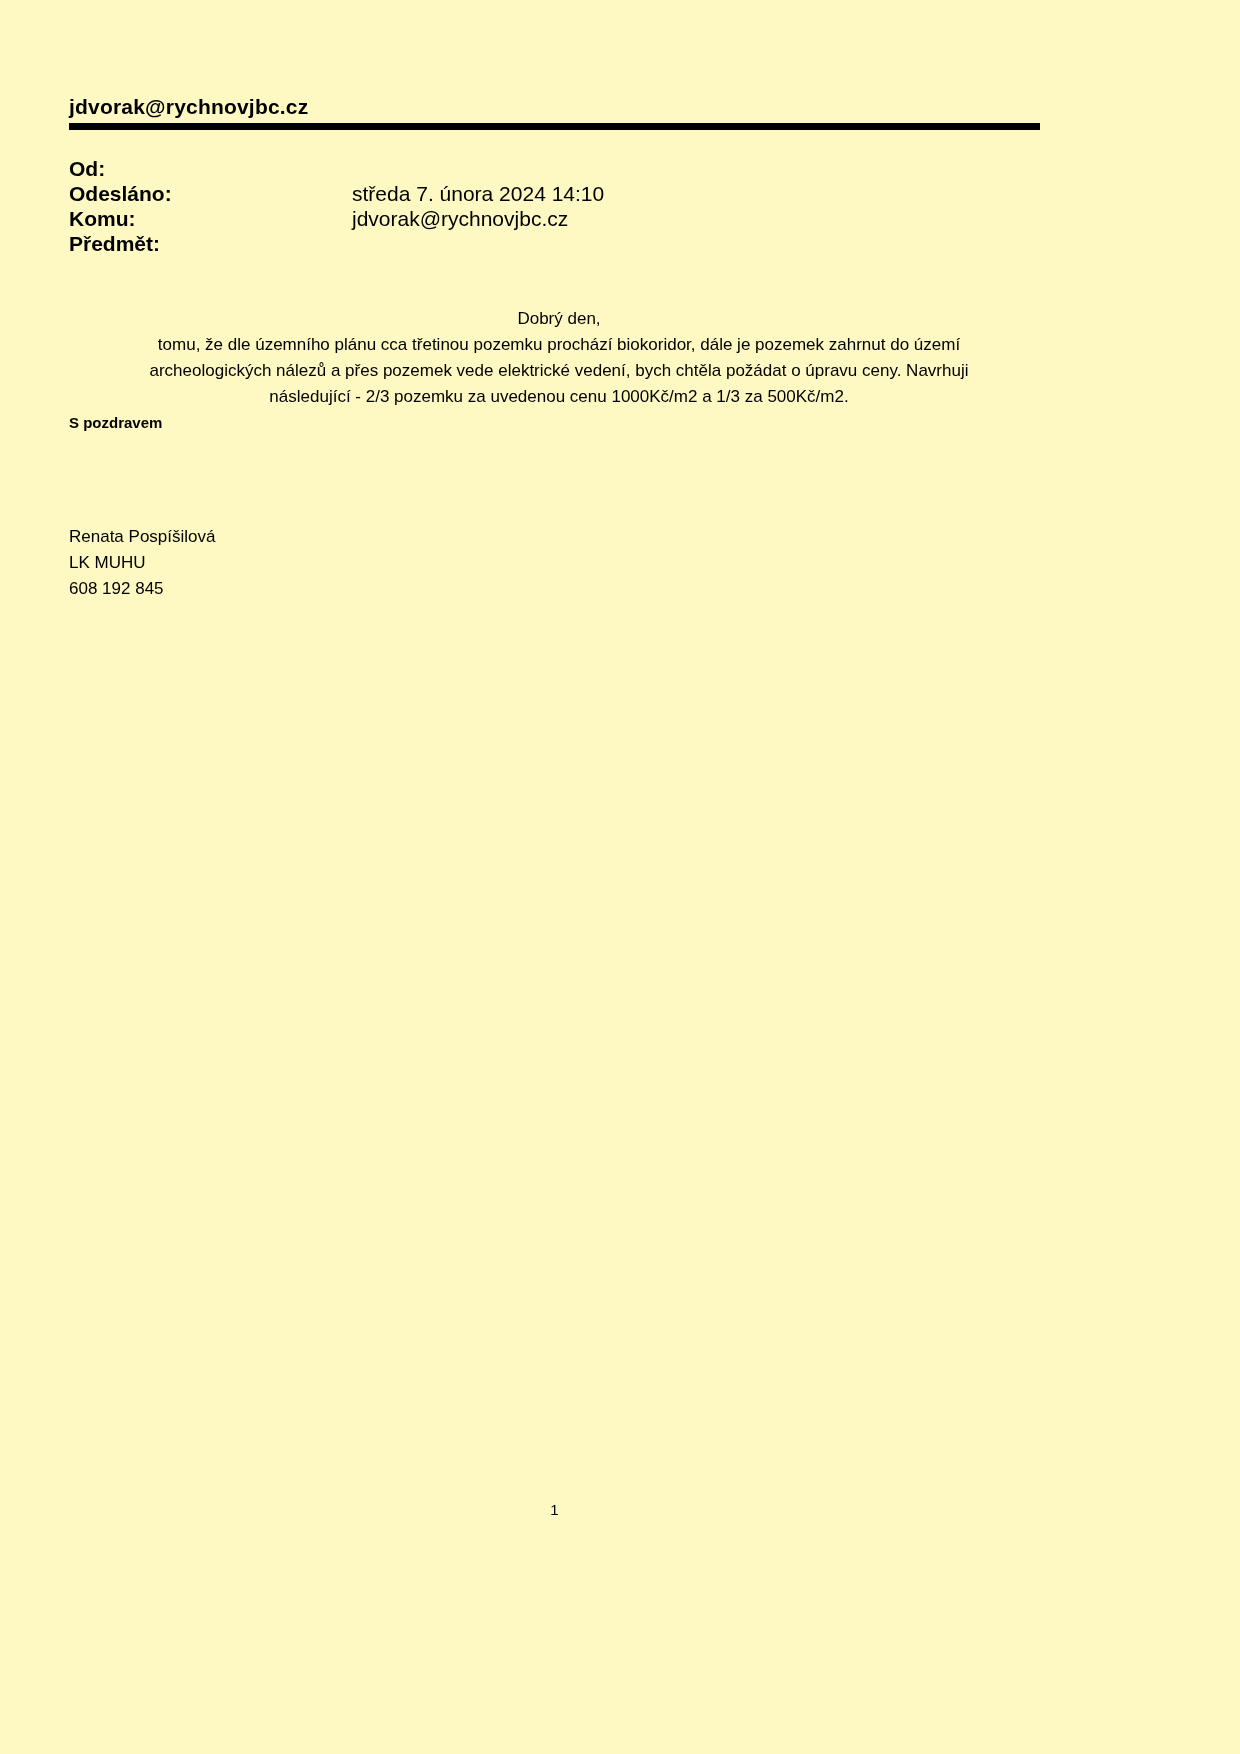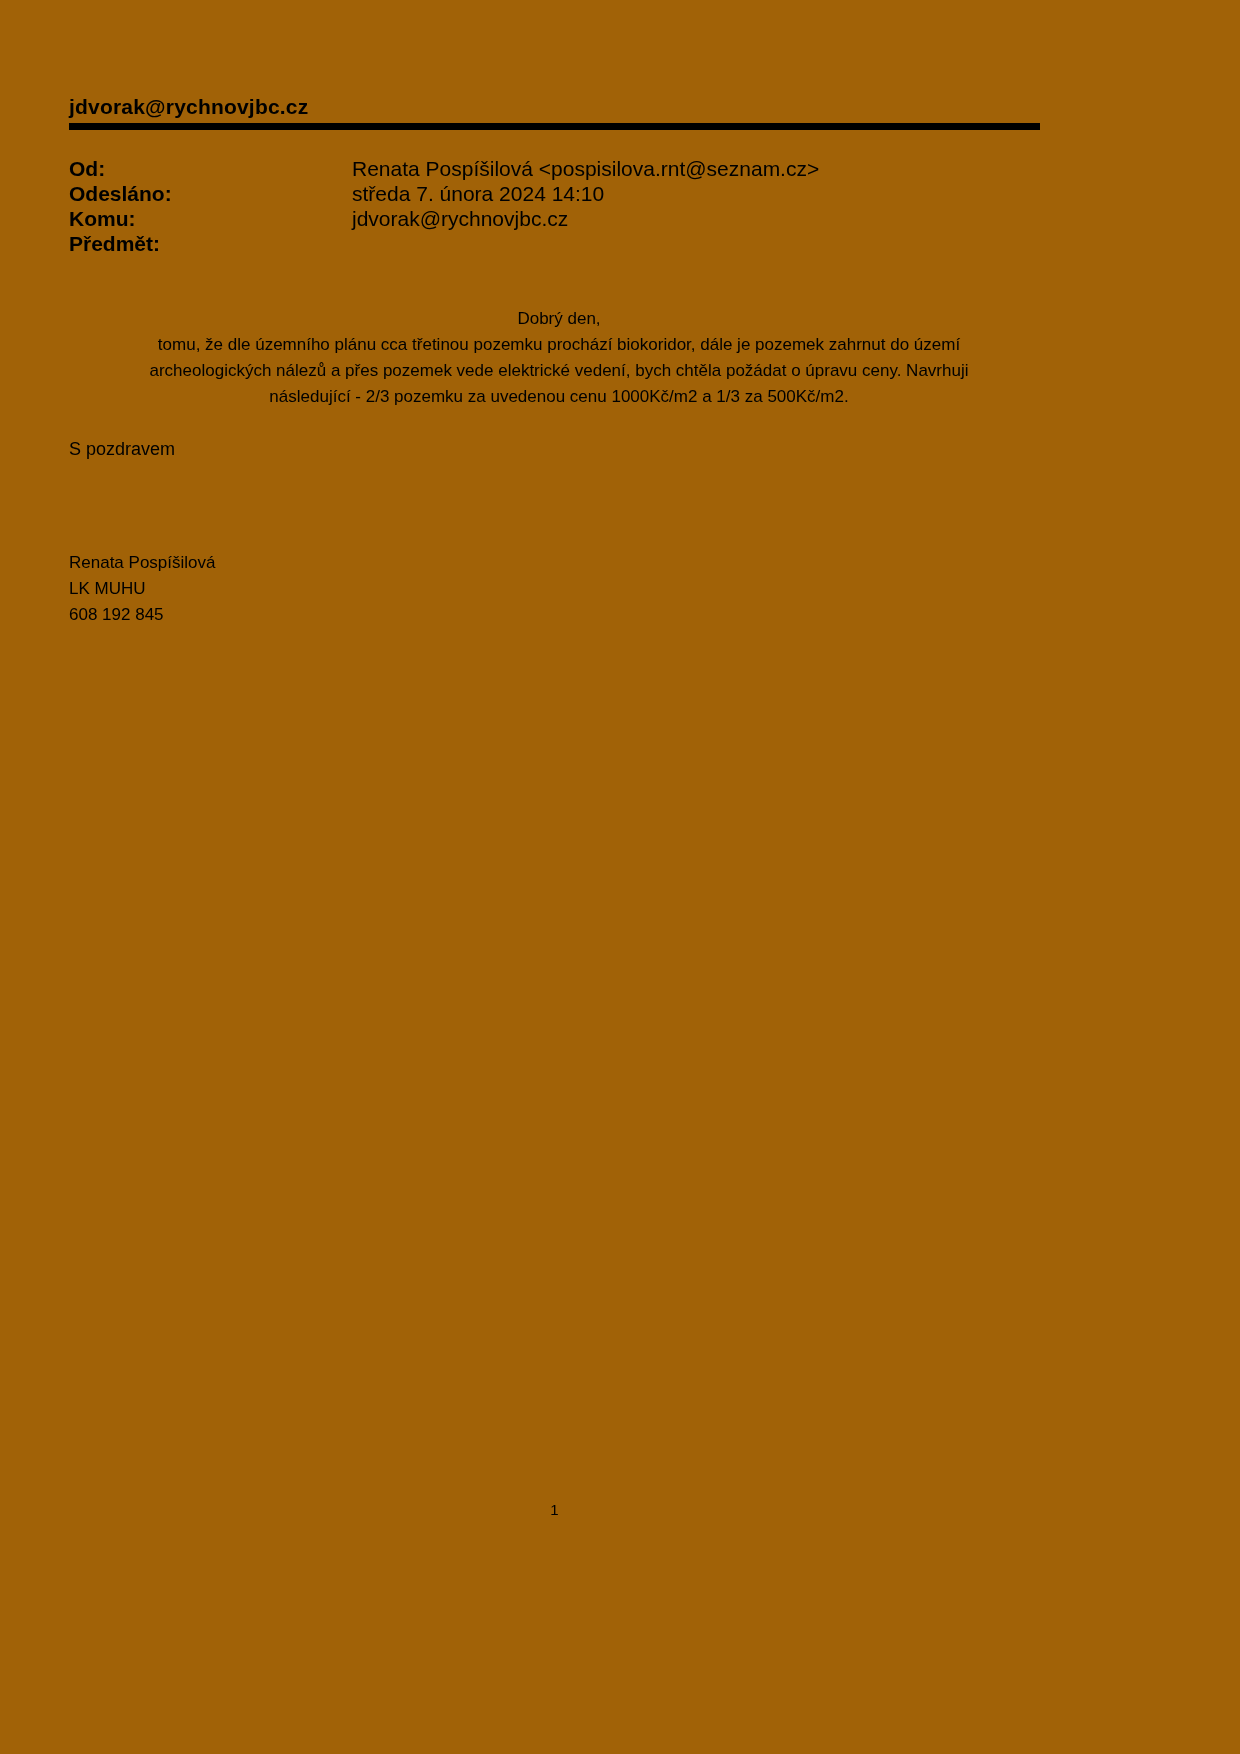--- a/index.html
+++ b/index.html
@@ -9,21 +9,21 @@
     height: 1754px;
     position: relative;
     font-family: "Liberation Sans", sans-serif;
     color: #000000;
   }
   .page {
     position: absolute;
     top: 0; left: 0;
     width: 1240px;
     height: 1754px;
-    background: #a16207;
+    background: #fef9c3;
     padding: 95px 200px 0 69px; 
   }
   .email-header-title {
     font-size: 21px;
     font-weight: 700;
     letter-spacing: 0.2px;
     line-height: 24px;
   }
   .header-rule {
     width: 971px;
@@ -46,23 +46,23 @@
   .meta-value { flex: 1 1 auto; }
   .body-block {
     margin-top: 50px;
     font-size: 17px;
     line-height: 26px;
     width: 980px;
     text-align: center;
   }
   .body-line { min-height: 26px; }
   .closing-block {
-    margin-top: 26px;
-    font-size: 18px;
+    font-size: 15px;
     line-height: 26px;
+    font-weight: bold;
   }
   .signature-block {
     margin-top: 88px;
     font-size: 17px;
     line-height: 26px;
   }
   .signature-line { min-height: 26px; }
   .page-number {
     position: absolute;
     top: 1500px;
@@ -78,21 +78,20 @@
 
 <div class="page">
 
   <div class="email-header-title">jdvorak@rychnovjbc.cz</div>
 
   <div class="header-rule"></div>
 
   <div class="meta-block">
     <div class="meta-row">
       <div class="meta-label">Od:</div>
-      <div class="meta-value">Renata Pospíšilová &lt;pospisilova.rnt@seznam.cz&gt;</div>
     </div>
     <div class="meta-row">
       <div class="meta-label">Odesláno:</div>
       <div class="meta-value">středa 7. února 2024 14:10</div>
     </div>
     <div class="meta-row">
       <div class="meta-label">Komu:</div>
       <div class="meta-value">jdvorak@rychnovjbc.cz</div>
     </div>
     <div class="meta-row">

